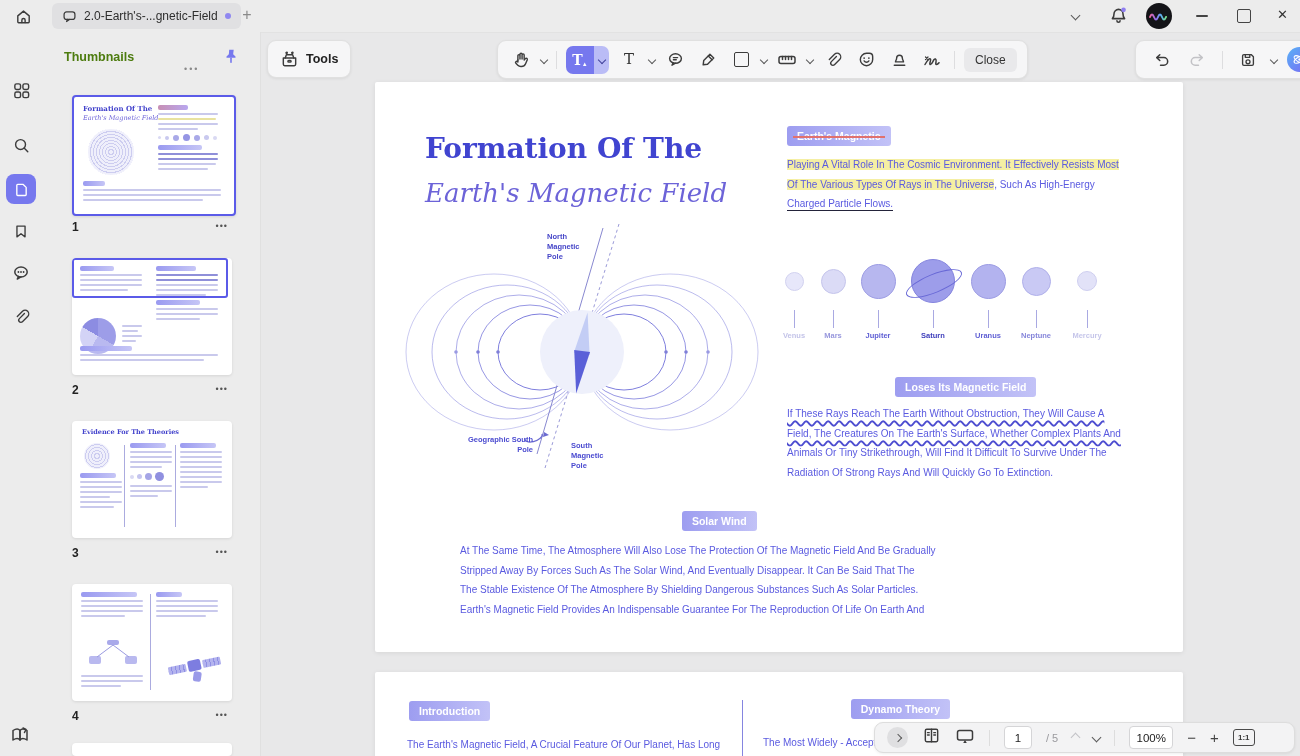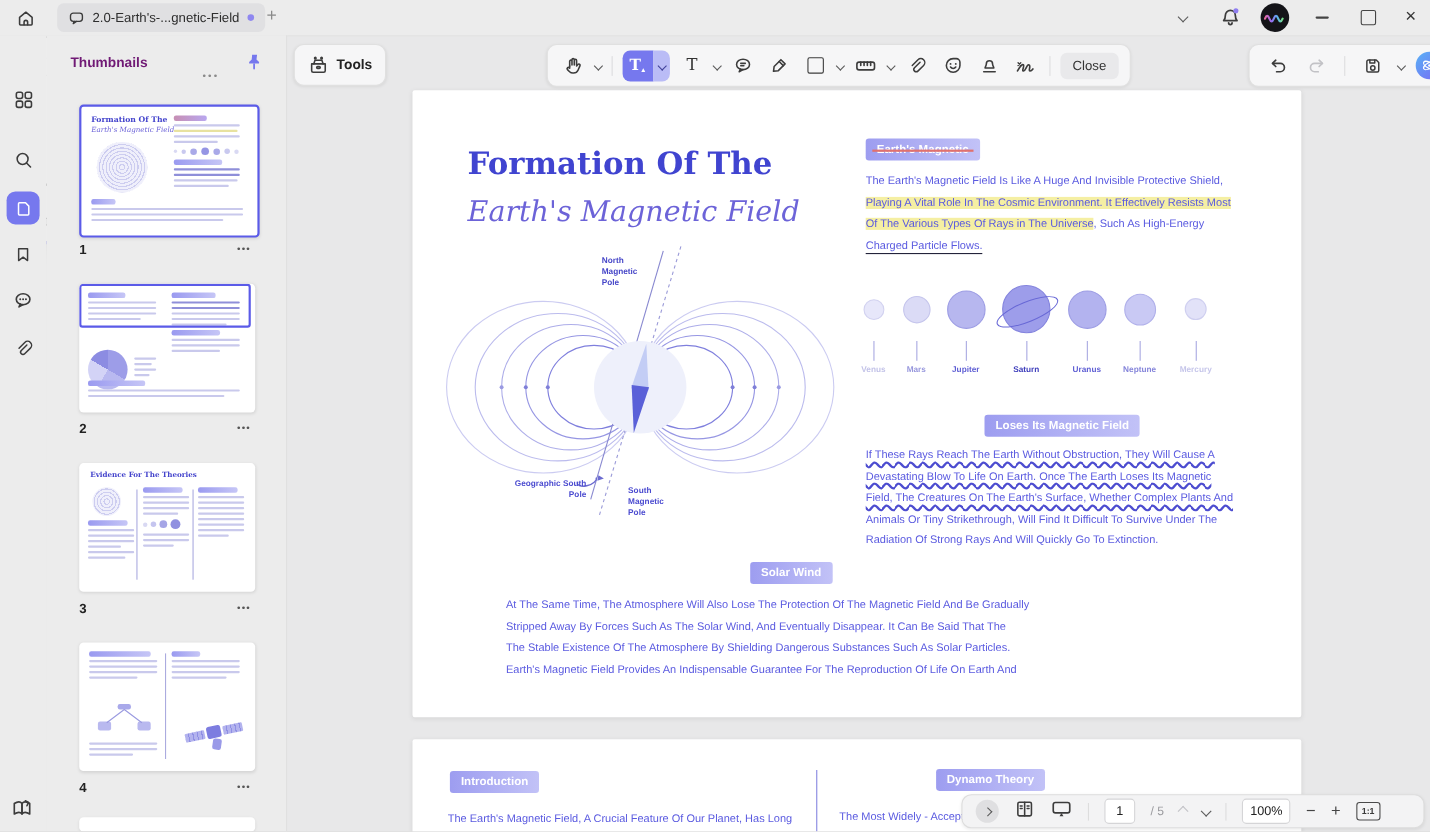--- a/index.html
+++ b/index.html
@@ -27,21 +27,21 @@
   #close-btn{left:1277px;top:7px;font-size:13px;color:#333;}
 
   
   #rail{left:0;top:32px;width:42px;height:724px;background:#ececec;}
   .rail-ic{position:absolute;left:9px;width:24px;height:24px;display:flex;align-items:center;justify-content:center;}
   #rail-doc-active{left:6px;top:142px;width:30px;height:30px;background:#7678ee;border-radius:8px;display:flex;align-items:center;justify-content:center;}
 
   
   #panel{left:42px;top:32px;width:218px;height:724px;background:#ececec;border-right:1px solid #e0e0e0;}
   #drag-dots{left:142px;top:32px;font-size:9px;color:#8a8a8a;letter-spacing:2px;}
-  #panel-title{left:22px;top:18px;font-size:12.5px;font-weight:bold;color:#701a75;}
+  #panel-title{left:22px;top:18px;font-size:12.5px;font-weight:bold;color:#4d7c0f;}
   #pin{left:180px;top:15px;}
   .thumb{position:absolute;left:30px;width:160px;height:117px;background:#fff;border-radius:4px;box-shadow:0 1px 3px rgba(0,0,0,.10);overflow:hidden;}
   .thumb.sel{border:2px solid #5b5be8;}
   .t-label{position:absolute;left:30px;width:160px;height:20px;font-size:12px;font-weight:bold;color:#222;}
   .t-label .dots{position:absolute;right:4px;top:1px;font-size:9px;color:#555;letter-spacing:1px;font-weight:normal;}
   .mline{height:2px;background:#c9c9ec;border-radius:1px;margin:3px 0;}
   .mbadge{height:5px;background:linear-gradient(90deg,#9a9af0,#c6c6f6);border-radius:2px;}
   .swirl{border-radius:50%;background:repeating-radial-gradient(circle,#efeffb 0 2px,#cdcdf0 2px 3px);}
 
   
@@ -413,21 +413,20 @@
 
     <div class="diagram-label" style="left:78px;top:353px;width:80px;text-align:right;">Geographic South Pole</div>
     <div class="diagram-label" style="left:196px;top:359px;width:46px;">South Magnetic Pole</div>
 
     
     <div class="abs badge" style="left:412px;top:44px;">
       <span>Earth's Magnetic</span>
       <span class="strike-red"></span>
     </div>
     <div class="abs dtext" style="left:412px;top:77px;width:320px;">
-      <div class="dline"><span>The Earth's Magnetic Field Is Like A Huge And Invisible Protective Shield,</span></div>
       <div class="dline"><span class="hl">Playing A Vital Role In The Cosmic Environment. It Effectively Resists Most</span></div>
       <div class="dline"><span class="hl">Of The Various Types Of Rays in The Universe</span><span>, Such As High-Energy</span></div>
       <div class="dline"><span class="ul-dark">Charged Particle Flows.</span></div>
     </div>
 
     
     <div class="planet" style="left:395px;top:177px;">
       <div class="pwrap">
           <span class="ball" style="width:17px;height:17px;background:#e7e7fa;border:1px solid #d2d2f0;"></span>
         </div>
@@ -476,21 +475,20 @@
         </div>
       <div class="ptick"></div>
         <div class="plabel" style="color:#c6c6ea;">Mercury</div>
     </div>
 
     <div class="abs badge" style="left:412px;top:295px;">
       <span>Loses Its Magnetic Field</span>
     </div>
     <div class="abs dtext" style="left:412px;top:326px;width:320px;">
       <div class="dline"><span class="sqg">If These Rays Reach The Earth Without Obstruction, They Will Cause A</span></div>
-      <div class="dline"><span class="sqg">Devastating Blow To Life On Earth. Once The Earth Loses Its Magnetic</span></div>
       <div class="dline"><span class="sqg">Field, The Creatures On The Earth's Surface, Whether Complex Plants And</span></div>
       <div class="dline"><span>Animals Or Tiny Strikethrough, Will Find It Difficult To Survive Under The</span></div>
       <div class="dline"><span>Radiation Of Strong Rays And Will Quickly Go To Extinction.</span></div>
     </div>
 
     <div class="abs badge" style="left:53px;top:429px;">
       <span>Solar Wind</span>
     </div>
     <div class="abs dtext" style="left:53px;top:463px;width:480px;margin-left:32px;">
       <div class="dline"><span>At The Same Time, The Atmosphere Will Also Lose The Protection Of The Magnetic Field And Be Gradually</span></div>

